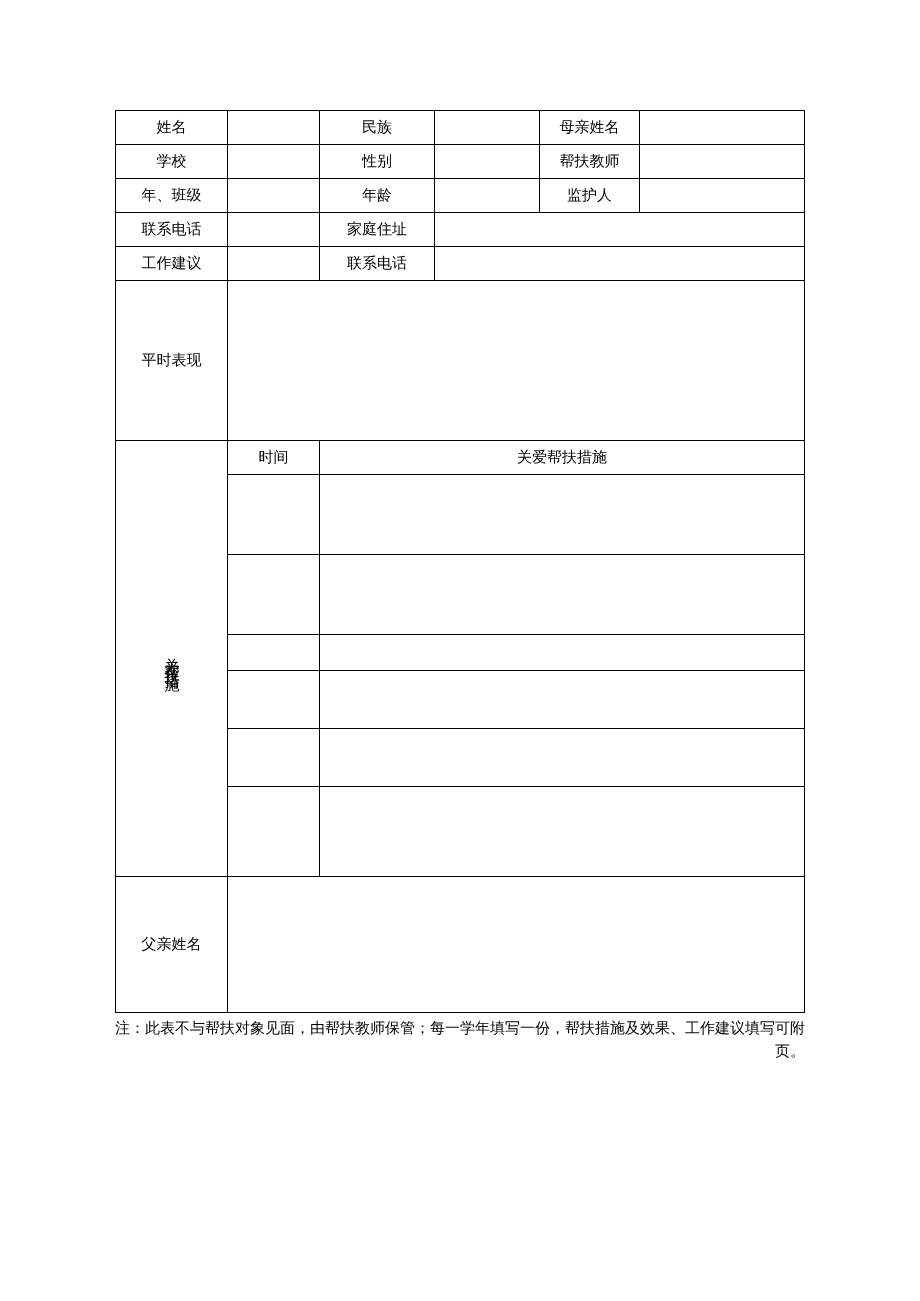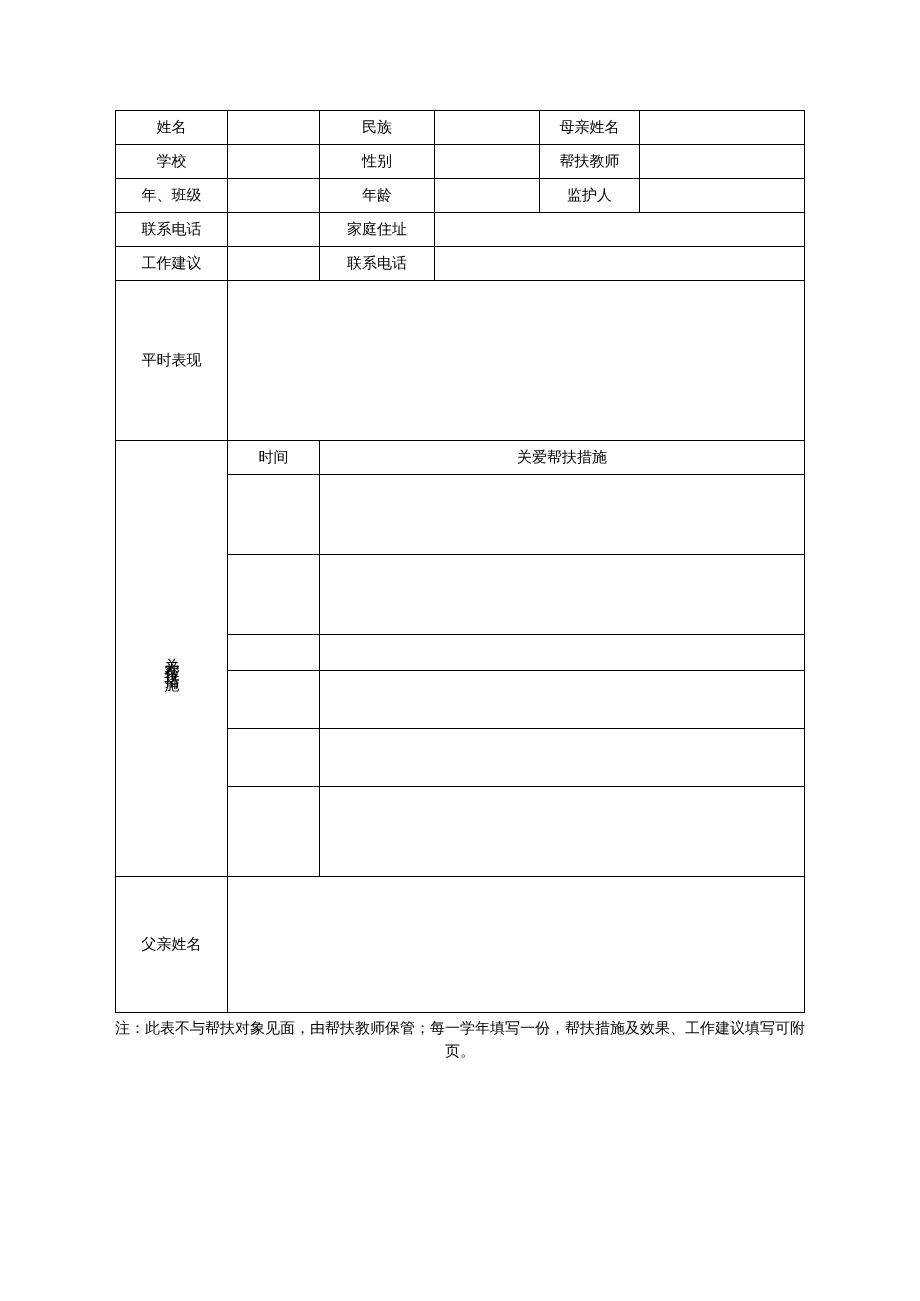--- a/index.html
+++ b/index.html
@@ -70,21 +70,21 @@
     }
     .vertical-text {
       writing-mode: vertical-rl;
       text-orientation: upright;
       letter-spacing: 4px;
       display: inline-block;
     }
     .note {
       margin-top: 4px;
       line-height: 1.5;
-      text-align: center;
+      text-align: right;
     }
   </style>
 </head>
 <body>
 
 <table class="form-table">
   <colgroup>
     <col class="col-label1">
     <col class="col-val1">
     <col class="col-label2">

